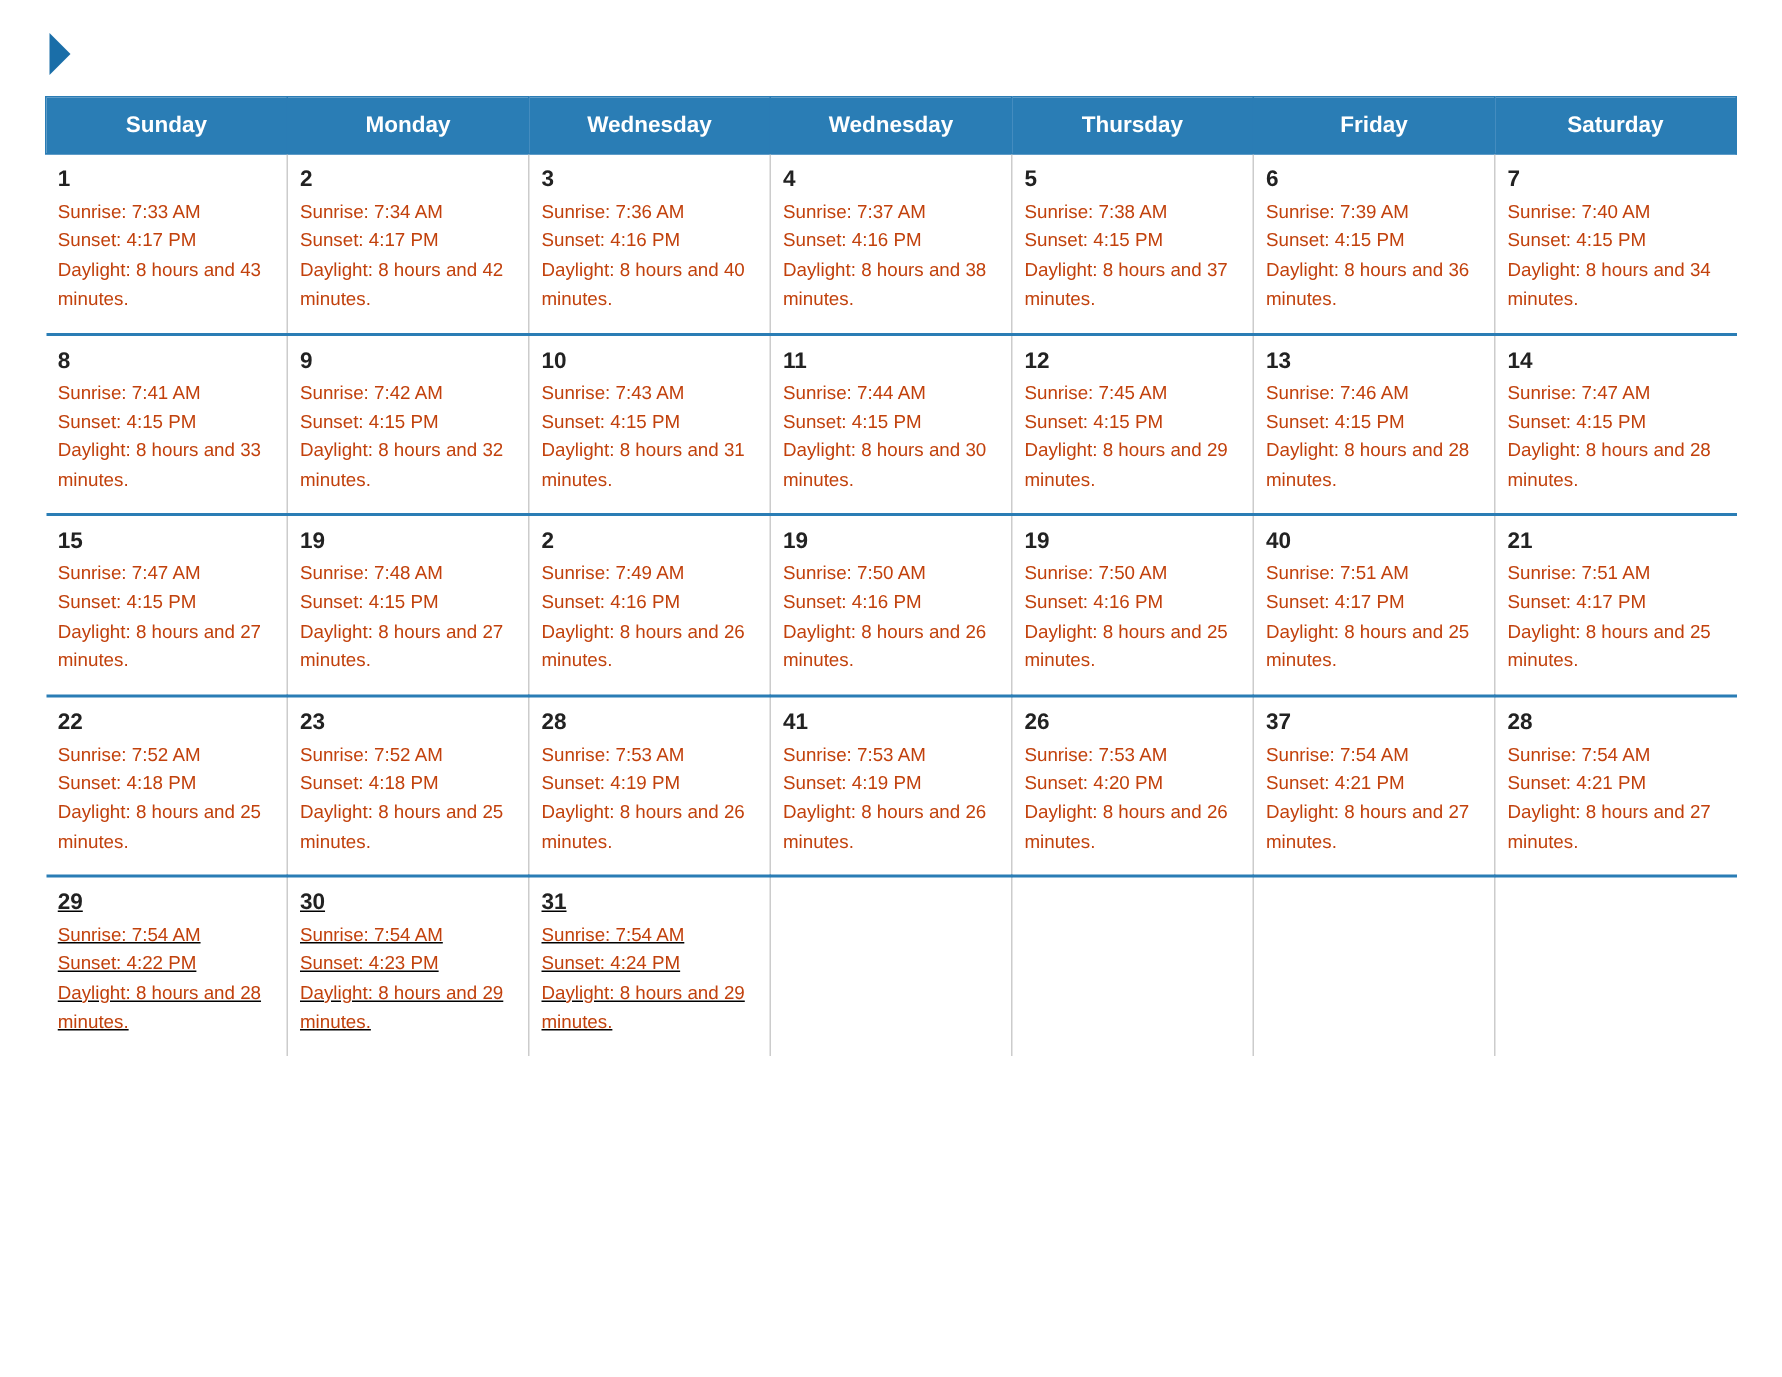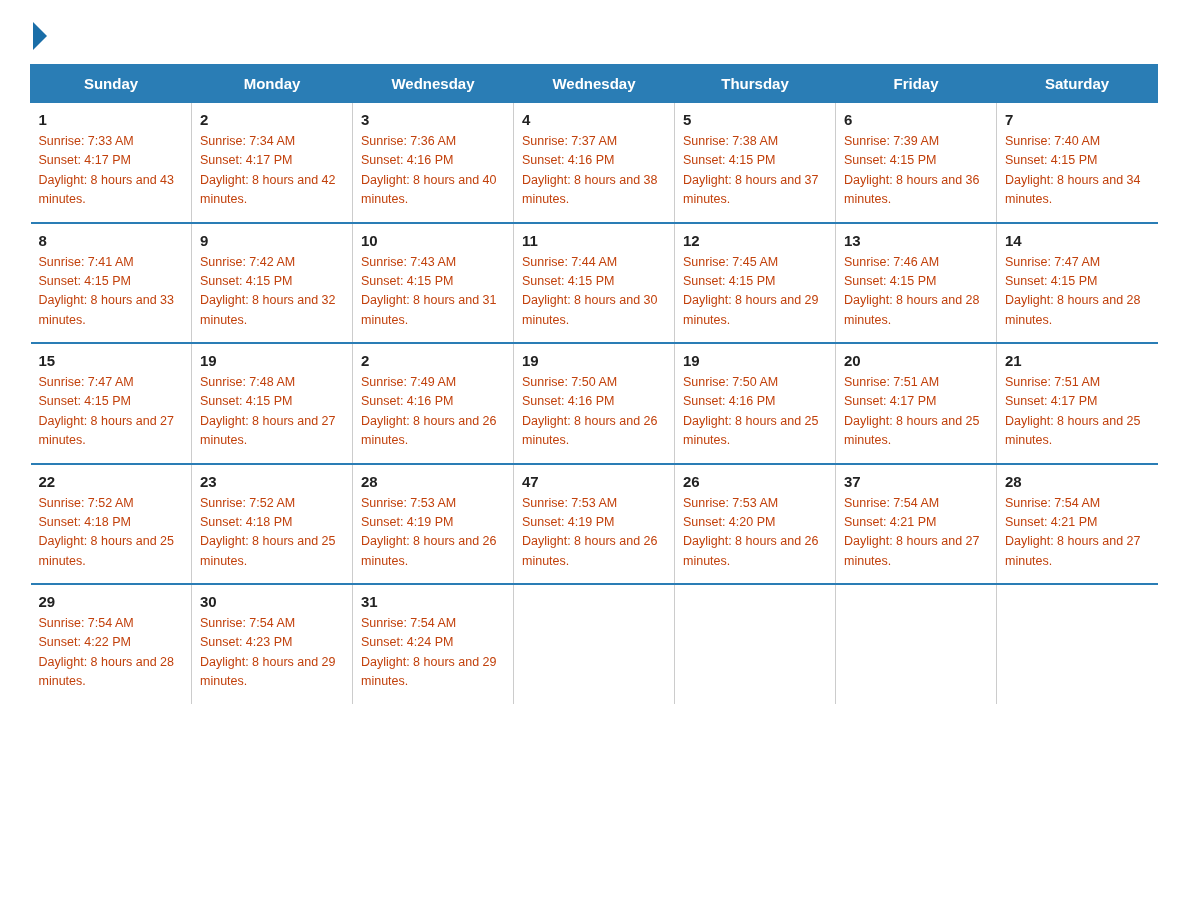--- a/index.html
+++ b/index.html
@@ -99,20 +99,21 @@
       margin-bottom: 4px;
       display: block;
     }
     .day-info {
       font-size: 12.5px;
       color: #c2410c;
       line-height: 1.55;
     }
     tbody tr:last-child {
       border-bottom: none;
+      text-decoration: underline;
     }
     .empty-cell {
       background: #fff;
     }
   </style>
 </head>
 <body>
 
 <div class="header">
   <div class="logo">
@@ -216,21 +217,21 @@
       </td>
         <td>
         <span class="day-number">19</span>
         <span class="day-info">Sunrise: 7:50 AM<br>Sunset: 4:16 PM<br>Daylight: 8 hours and 26 minutes.</span>
       </td>
         <td>
         <span class="day-number">19</span>
         <span class="day-info">Sunrise: 7:50 AM<br>Sunset: 4:16 PM<br>Daylight: 8 hours and 25 minutes.</span>
       </td>
         <td>
-        <span class="day-number">20</span>
+        <span class="day-number">40</span>
         <span class="day-info">Sunrise: 7:51 AM<br>Sunset: 4:17 PM<br>Daylight: 8 hours and 25 minutes.</span>
       </td>
         <td>
         <span class="day-number">21</span>
         <span class="day-info">Sunrise: 7:51 AM<br>Sunset: 4:17 PM<br>Daylight: 8 hours and 25 minutes.</span>
       </td>
       </tr>
       <tr>
         <td>
         <span class="day-number">22</span>
@@ -238,21 +239,21 @@
       </td>
         <td>
         <span class="day-number">23</span>
         <span class="day-info">Sunrise: 7:52 AM<br>Sunset: 4:18 PM<br>Daylight: 8 hours and 25 minutes.</span>
       </td>
         <td>
         <span class="day-number">28</span>
         <span class="day-info">Sunrise: 7:53 AM<br>Sunset: 4:19 PM<br>Daylight: 8 hours and 26 minutes.</span>
       </td>
         <td>
-        <span class="day-number">47</span>
+        <span class="day-number">41</span>
         <span class="day-info">Sunrise: 7:53 AM<br>Sunset: 4:19 PM<br>Daylight: 8 hours and 26 minutes.</span>
       </td>
         <td>
         <span class="day-number">26</span>
         <span class="day-info">Sunrise: 7:53 AM<br>Sunset: 4:20 PM<br>Daylight: 8 hours and 26 minutes.</span>
       </td>
         <td>
         <span class="day-number">37</span>
         <span class="day-info">Sunrise: 7:54 AM<br>Sunset: 4:21 PM<br>Daylight: 8 hours and 27 minutes.</span>
       </td>

